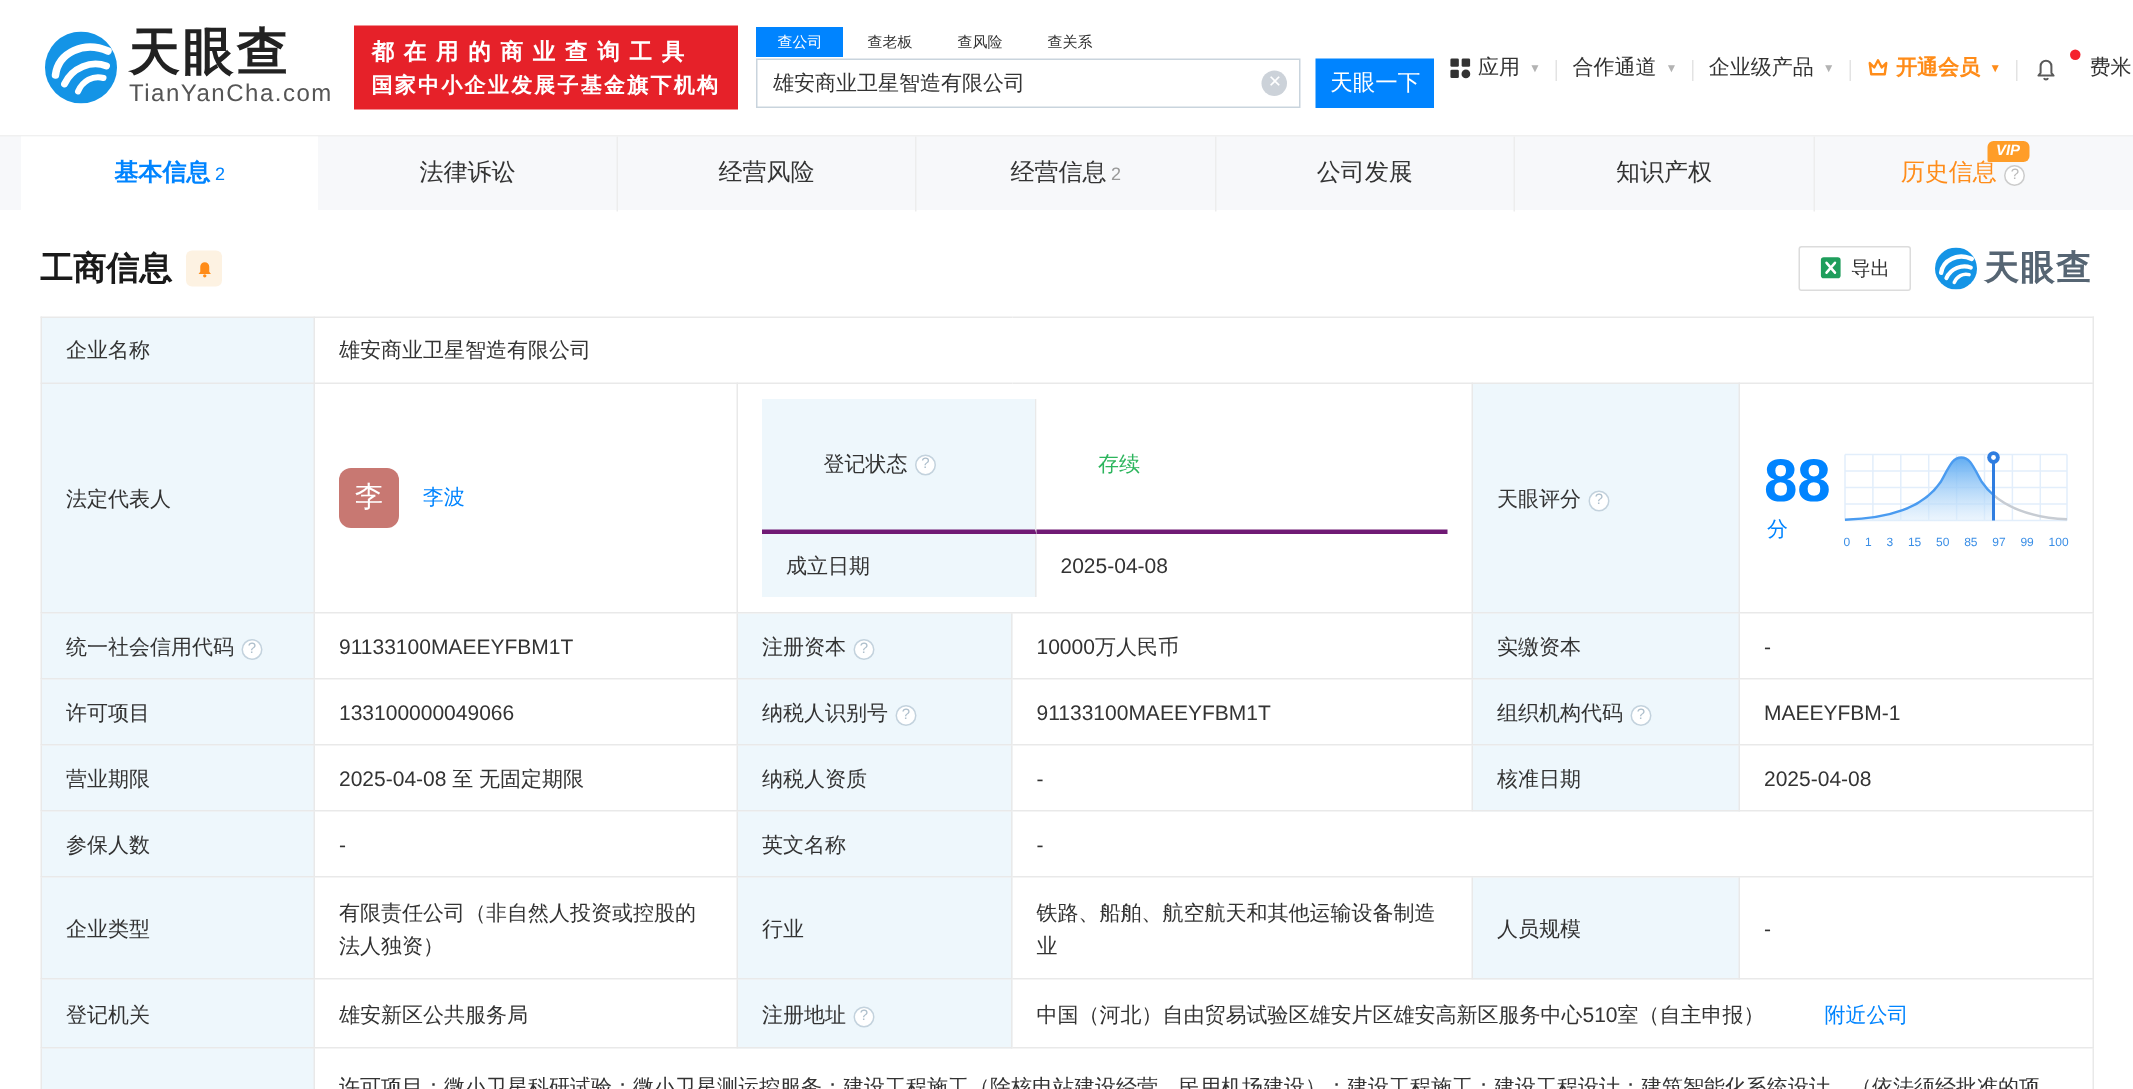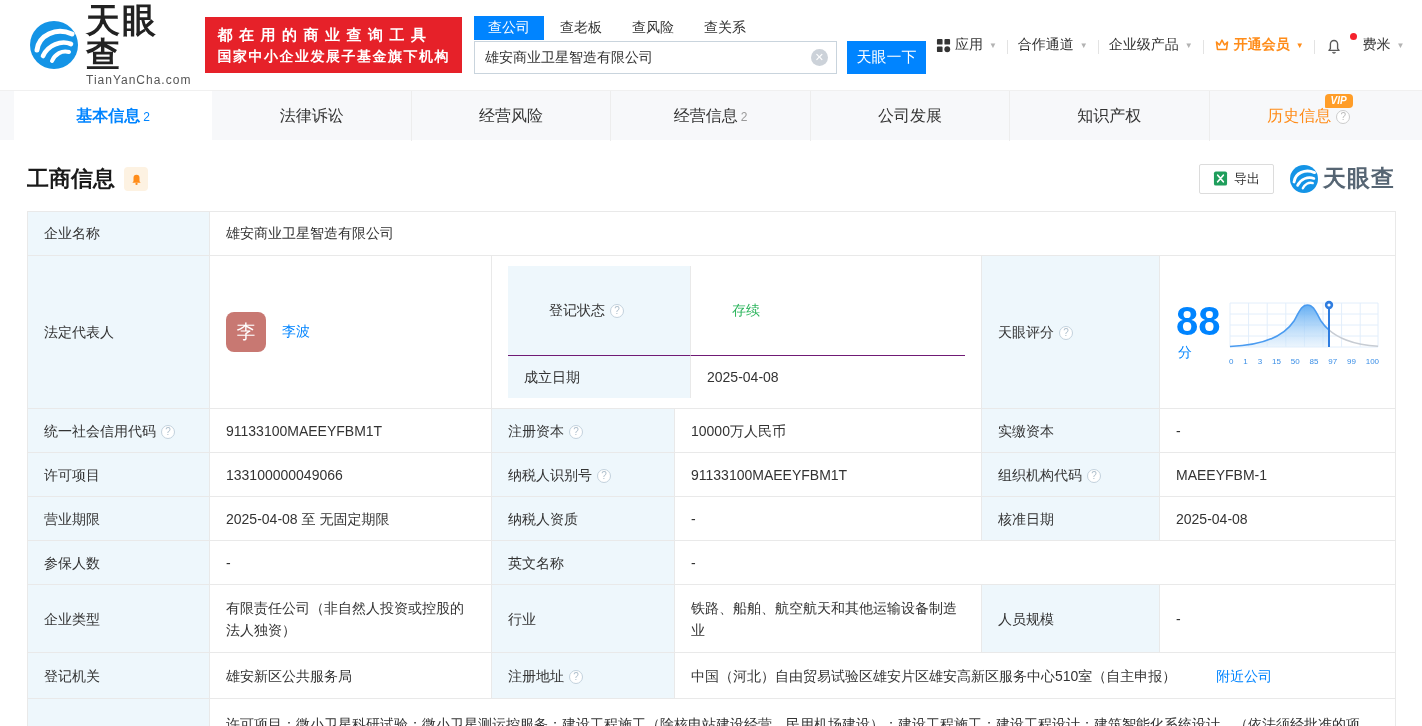--- a/index.html
+++ b/index.html
@@ -4,28 +4,28 @@
 <style>
   * { margin:0; padding:0; box-sizing:border-box; }
   html,body { width:1422px; height:726px; background:#fff; overflow:hidden;
     font-family:"Liberation Sans","DejaVu Sans",sans-serif; color:#333; }
 
   
   .top { height:90px; background:#fff; display:flex; align-items:center; padding:0 14px 0 30px; position:relative; }
   .logo { display:flex; align-items:center; gap:8px; cursor:pointer; }
   .logo-swirl { width:48px; height:48px; flex:0 0 auto; }
   .logo-cn { font-size:34px; font-weight:bold; color:#222; letter-spacing:2px; line-height:34px; }
-  .logo-en { font-size:12px; color:#555; letter-spacing:1px; margin-top:2px; }
+  .logo-en { font-size:16px; color:#555; letter-spacing:1px; margin-top:2px; }
   .slogan { margin-left:14px; background:#e62129; color:#fff; padding:7px 12px; line-height:1.45; }
   .slogan .l1 { font-size:15px; font-weight:bold; letter-spacing:6.5px; white-space:nowrap; }
   .slogan .l2 { font-size:14px; font-weight:bold; letter-spacing:1.5px; white-space:nowrap; }
 
   .search-area { margin-left:12px; width:452px; }
   .search-tabs { display:flex; gap:2px; }
-  .stab { font-size:14px; padding:3px 14px; cursor:pointer; color:#333; }
+  .stab { font-size:10px; padding:3px 14px; cursor:pointer; color:#333; }
   .stab.active { background:#0084ff; color:#fff; }
   .search-row { display:flex; margin-top:1px; }
   .search-box { position:relative; width:368px; }
   .search-box input { width:100%; height:33px; border:1px solid #c9d4dd; outline:none; font-size:14px; padding:0 34px 0 10px; color:#333; font-family:inherit; }
   .clear-ic { position:absolute; right:9px; top:8px; width:17px; height:17px; border-radius:50%; background:#ccd2d9; color:#fff; font-size:11px; line-height:17px; text-align:center; cursor:pointer; }
   .search-btn { margin-left:10px; width:80px; height:33px; background:#0084ff; color:#fff; border:none; font-size:15px; cursor:pointer; font-family:inherit; }
 
   .top-nav { margin-left:auto; display:flex; align-items:flex-end; font-size:14px; color:#333; white-space:nowrap; }
   .nav-item { display:flex; align-items:center; gap:4px; cursor:pointer; padding:0 10px; }
   .caret { font-size:8px; color:#b3b3b3; margin-left:2px; }
@@ -65,21 +65,21 @@
   td.lb { background:#eef7fc; }
   td.nowrap { white-space:nowrap; }
   .dash { color:#333; }
   a.lnk { color:#0084ff; text-decoration:none; cursor:pointer; }
   .green { color:#2db55d; }
   .avatar { display:inline-flex; width:40px; height:40px; border-radius:8px; background:#c87872; color:#fff; font-size:19px; align-items:center; justify-content:center; margin-right:12px; vertical-align:middle; }
   td.nested { padding:0; }
   .ngrid { display:grid; grid-template-columns:183px 1fr; }
   .ncell { padding:10px 16px; line-height:1.6; display:flex; align-items:center; }
   .ncell.nlb { background:#eef7fc; border-right:1px solid #e9e9e9; }
-  .ncell.top { border-bottom:1px solid #701a75;padding-left:41px; }
+  .ncell.top { border-bottom:3px solid #701a75;padding-left:41px; }
   td.score-cell { padding:6px 8px 6px 14px; }
   .score-flex { display:flex; align-items:center; gap:8px; }
   .score-num { font-size:40px; font-weight:bold; color:#0084ff; line-height:1; }
   .score-unit { font-size:14px; color:#0084ff; margin-left:2px; }
   .score-chart { width:150px; }
   .axis { display:flex; justify-content:space-between; width:150px; margin-top:1px; }
   .axis span { font-size:8px; color:#3a8ee6; line-height:1; }
   .addr-link { margin-left:36px; white-space:nowrap; }
   td.scope-cell { line-height:1.95; padding:12px 16px; }
 </style>

